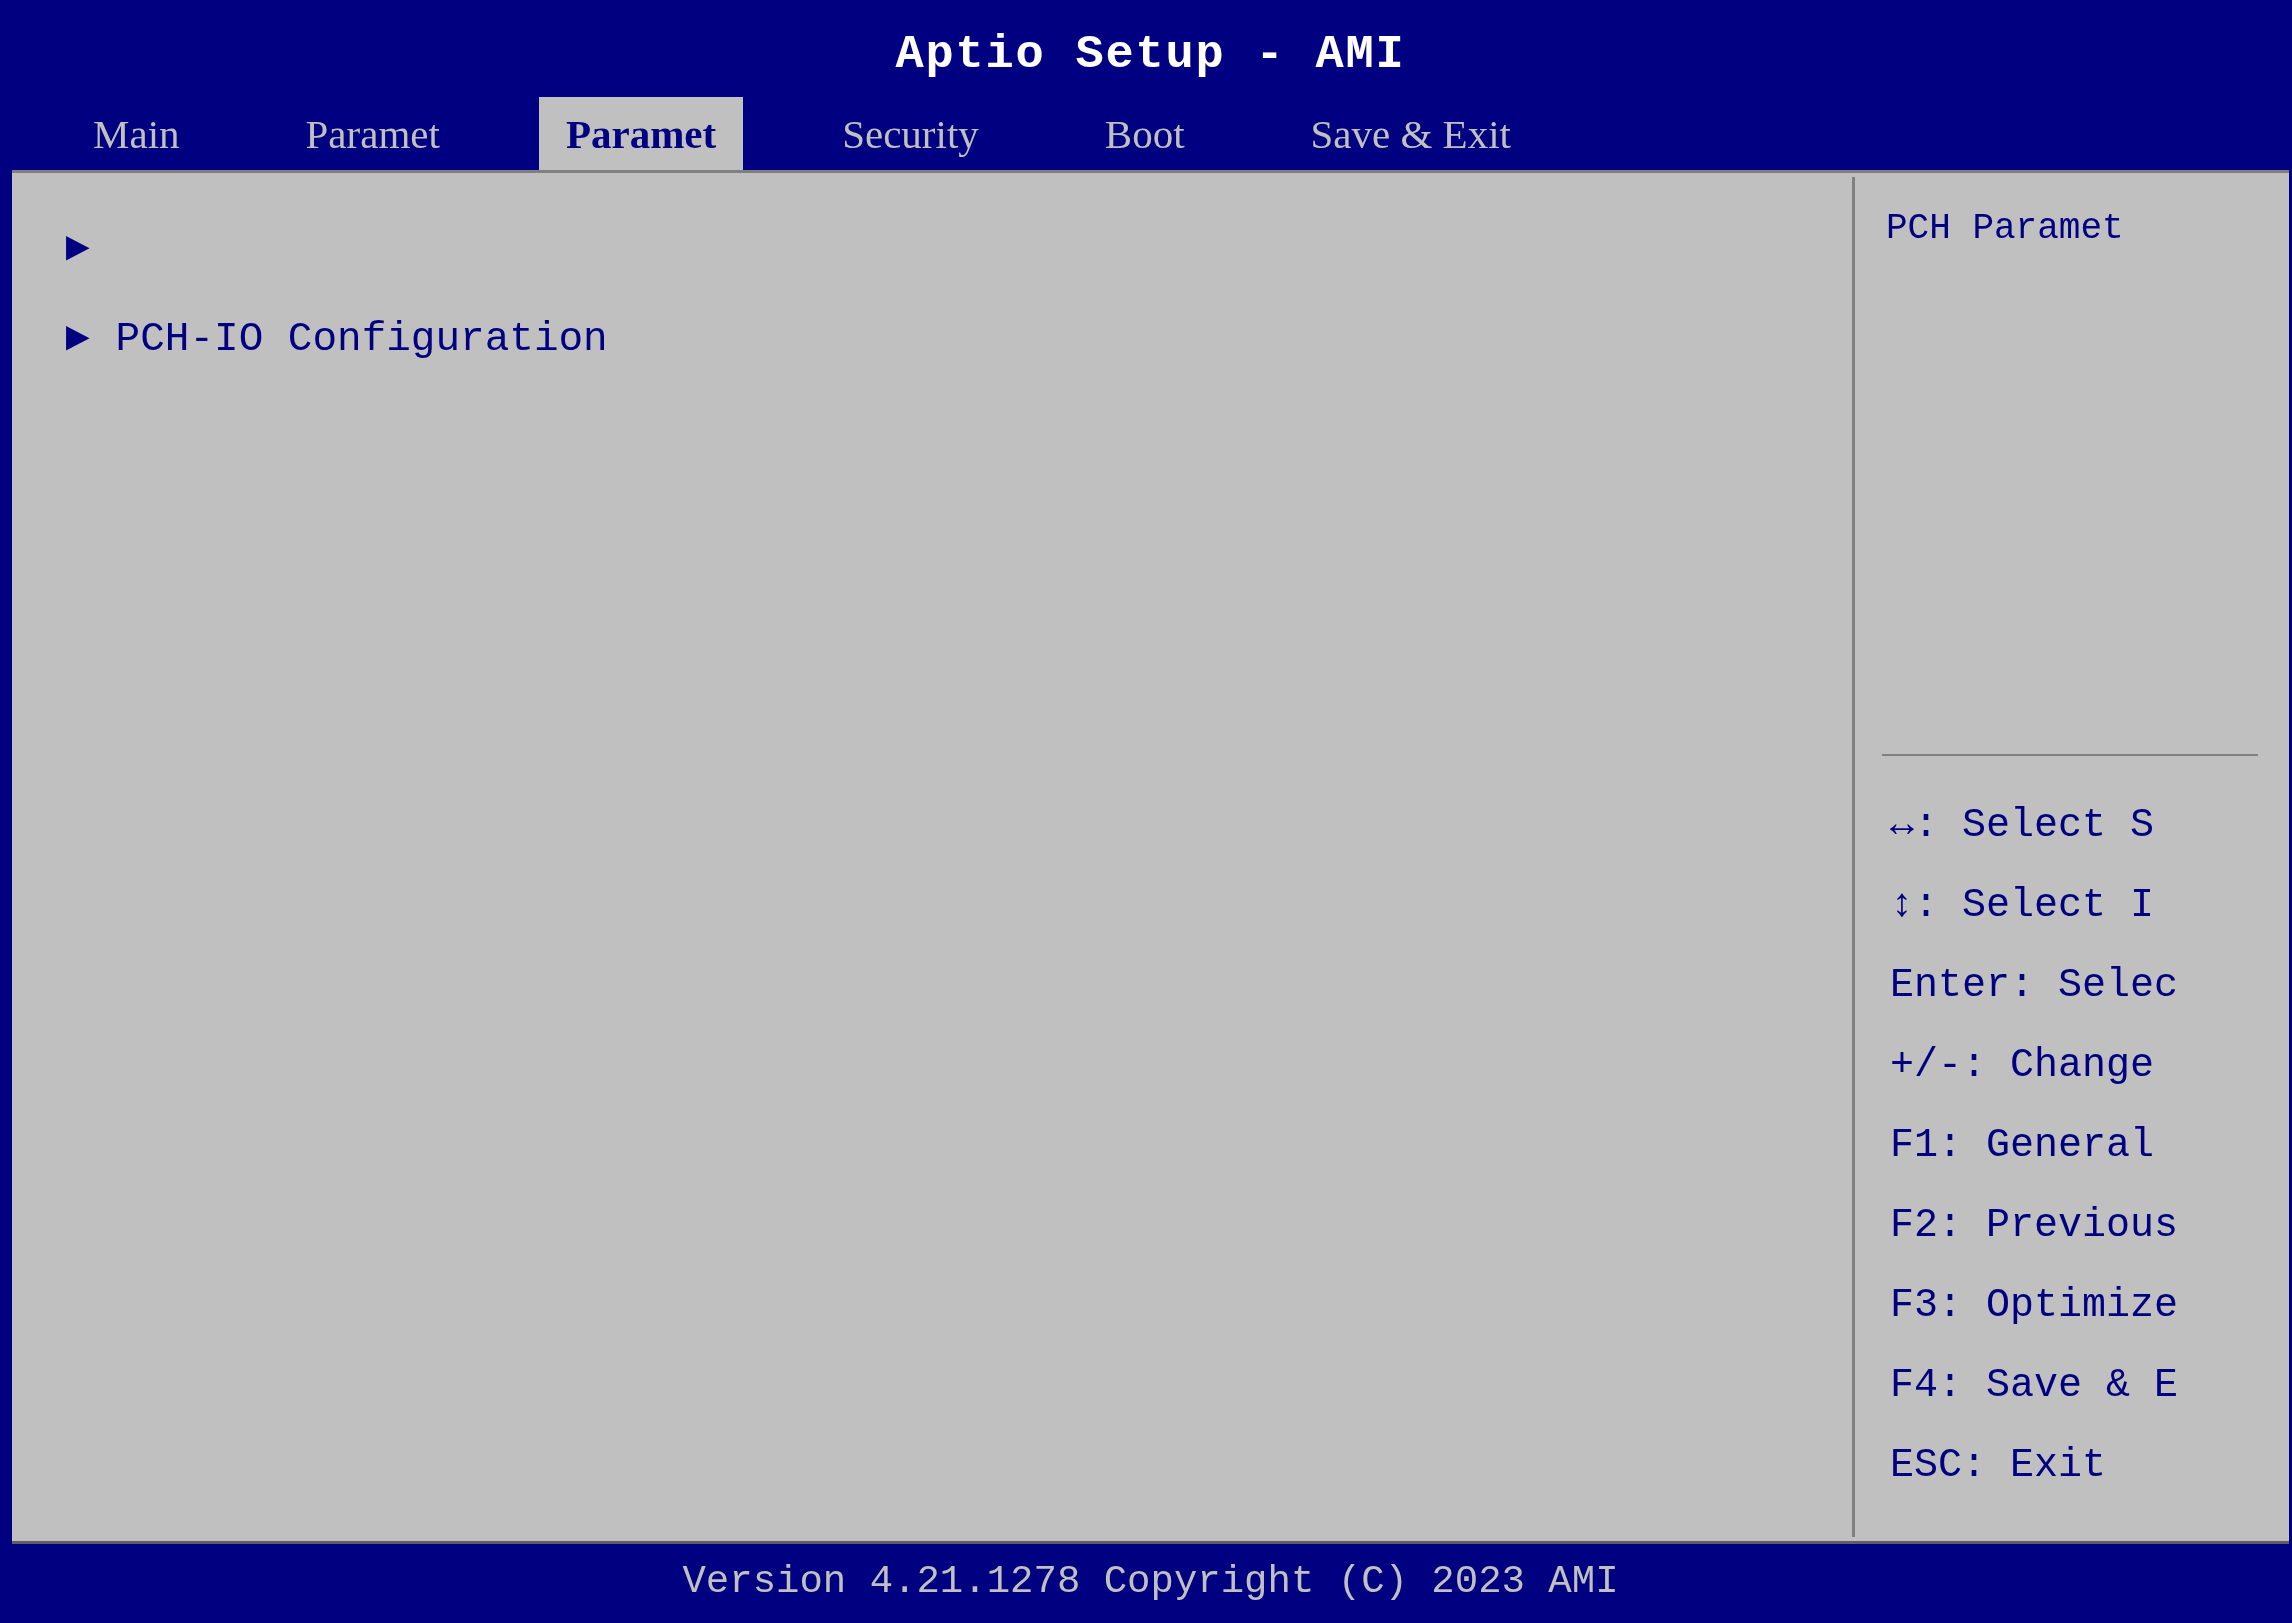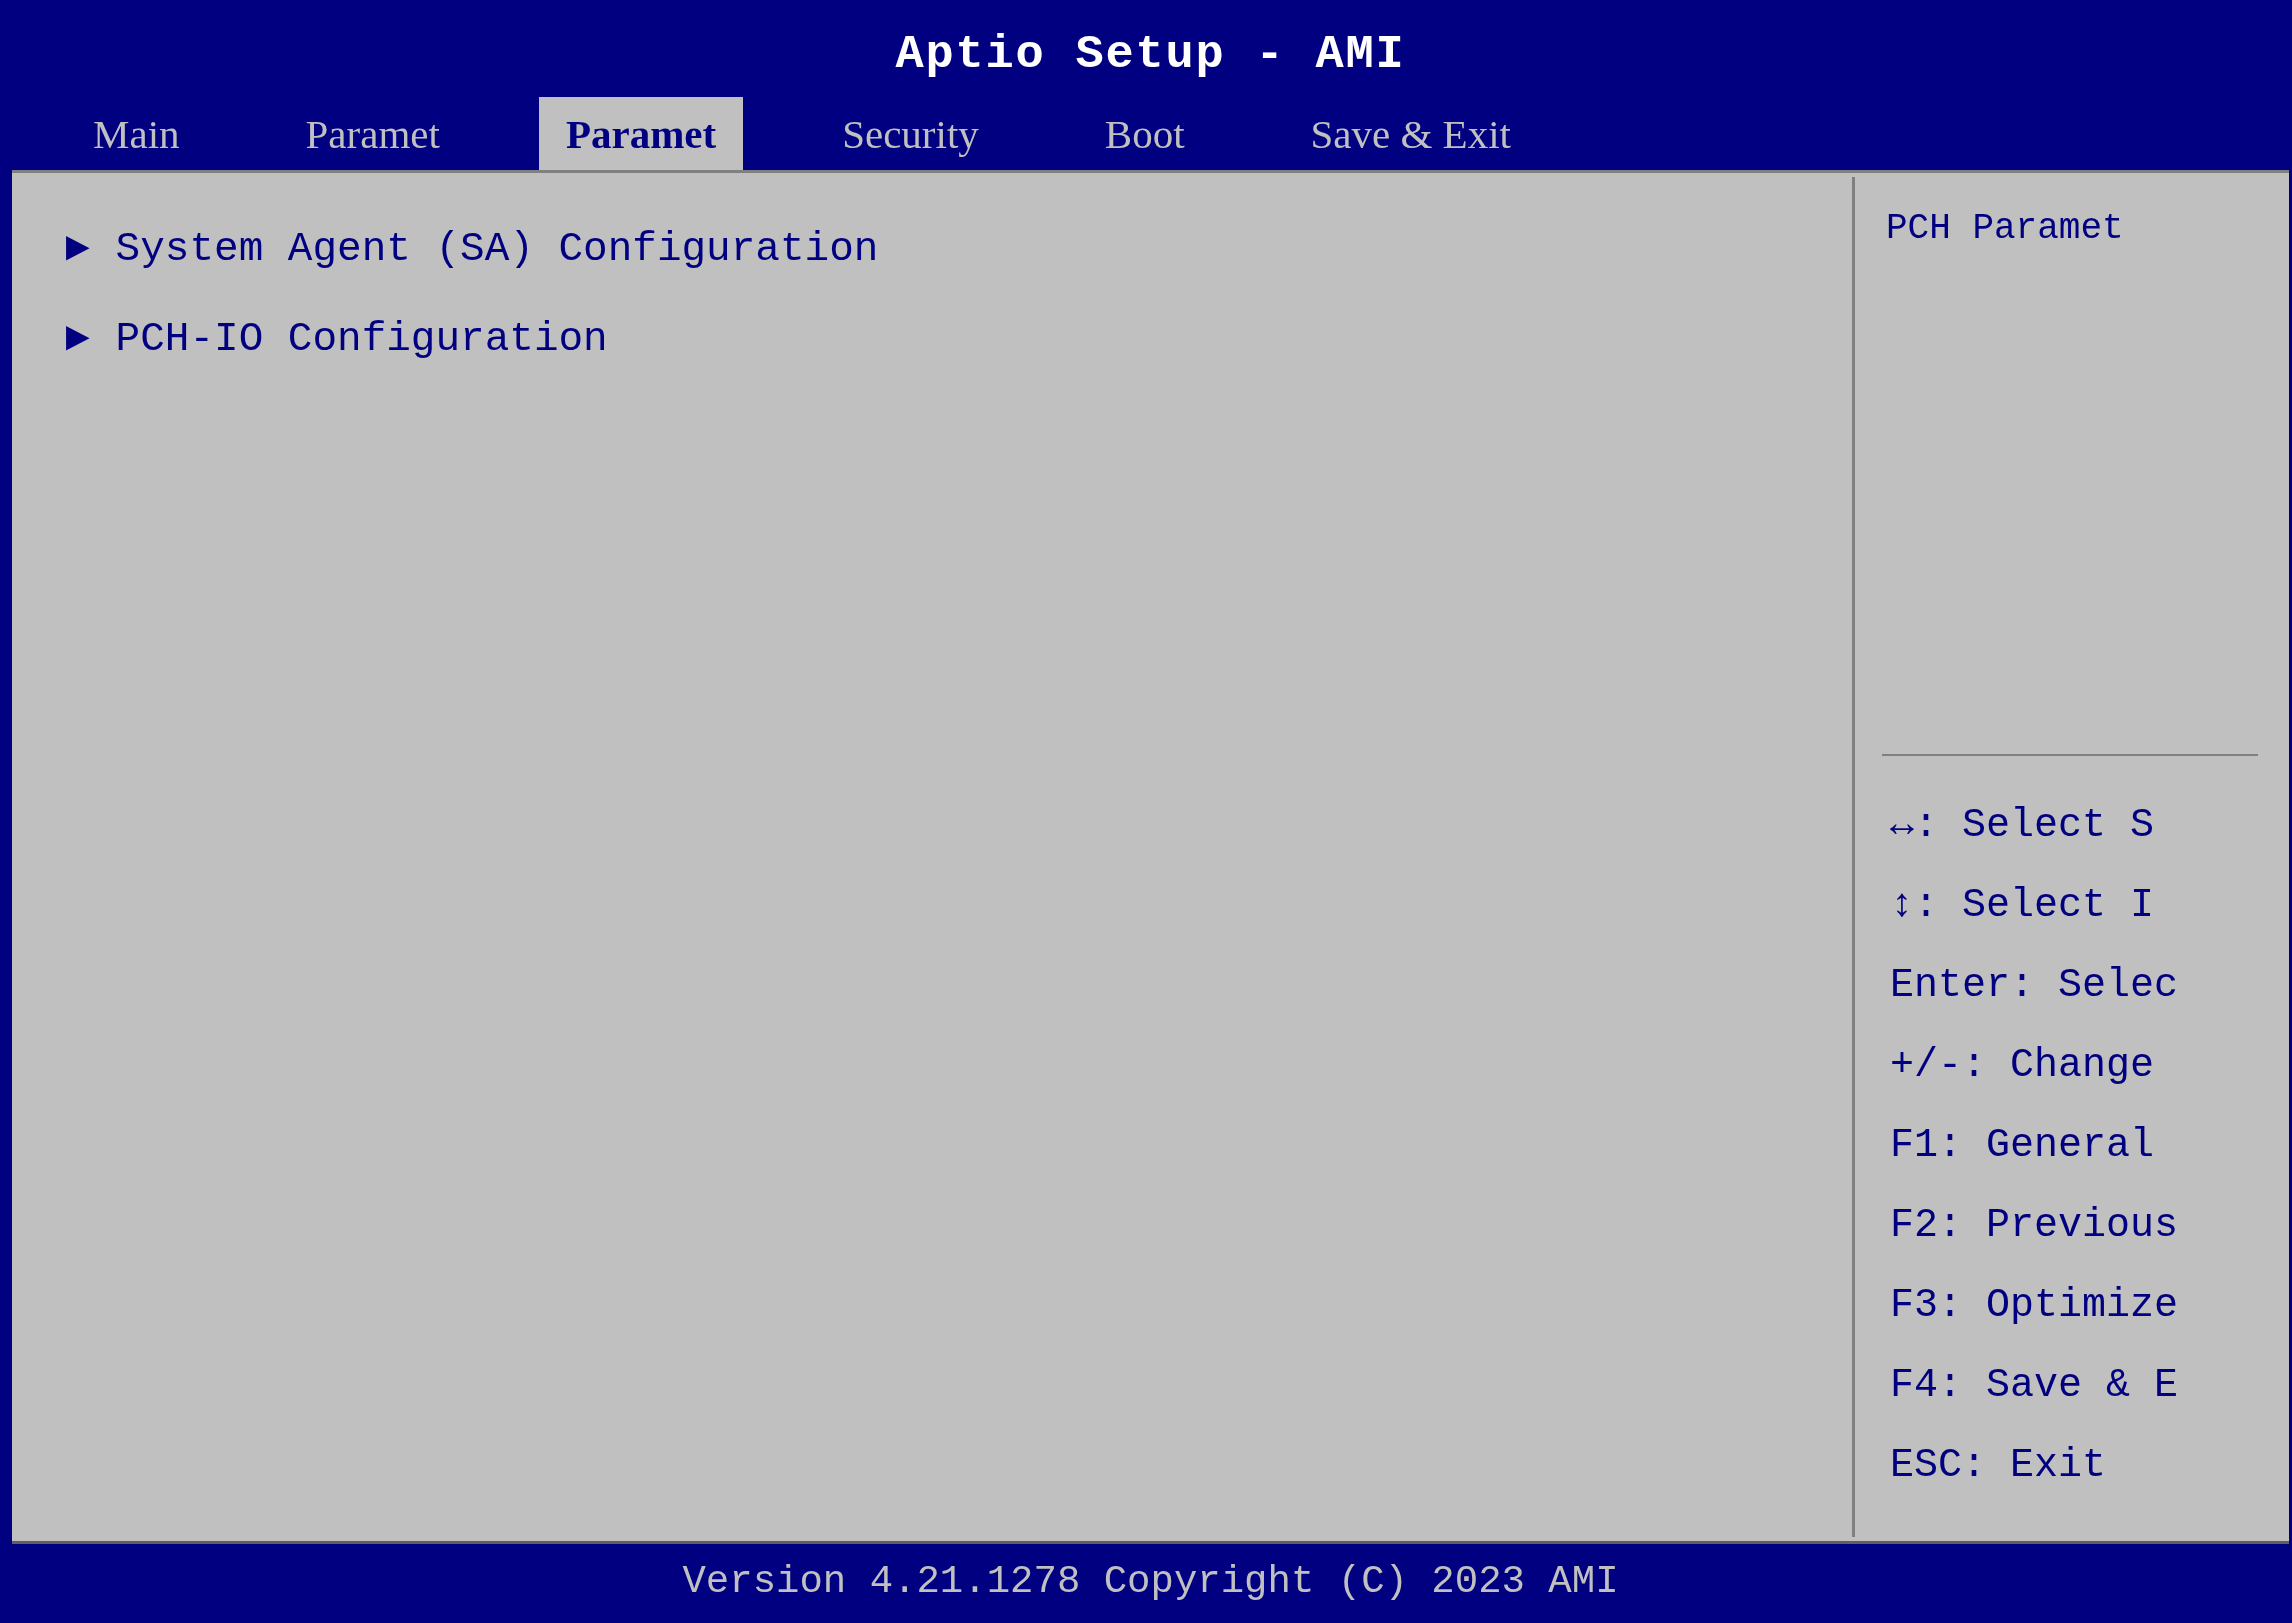--- a/index.html
+++ b/index.html
@@ -150,21 +150,20 @@
     <div class="nav-tab">Boot</div>
     <div class="nav-tab">Save &amp; Exit</div>
   </div>
 
   <div class="main-content">
 
     <div class="left-panel">
 
       <div class="menu-item">
         <span class="arrow">►</span>
-        <span>System Agent (SA) Configuration</span>
       </div>
 
       <div class="menu-item">
         <span class="arrow">►</span>
         <span>PCH-IO Configuration</span>
       </div>
 
     </div>
 
     <div class="right-panel">

